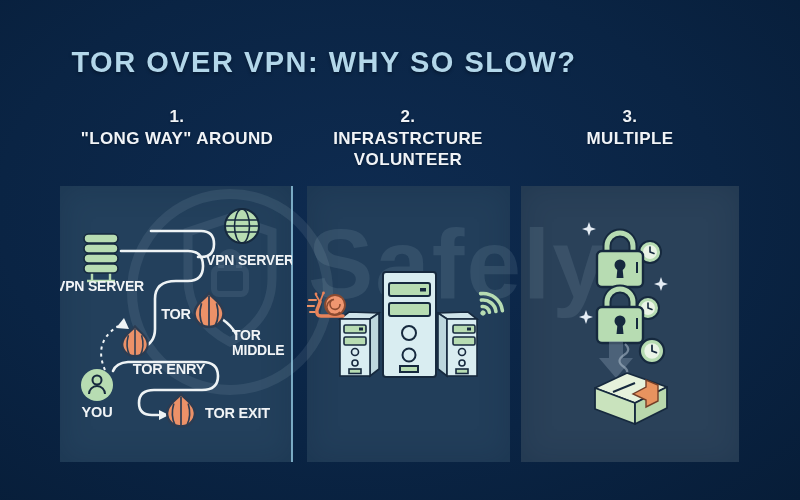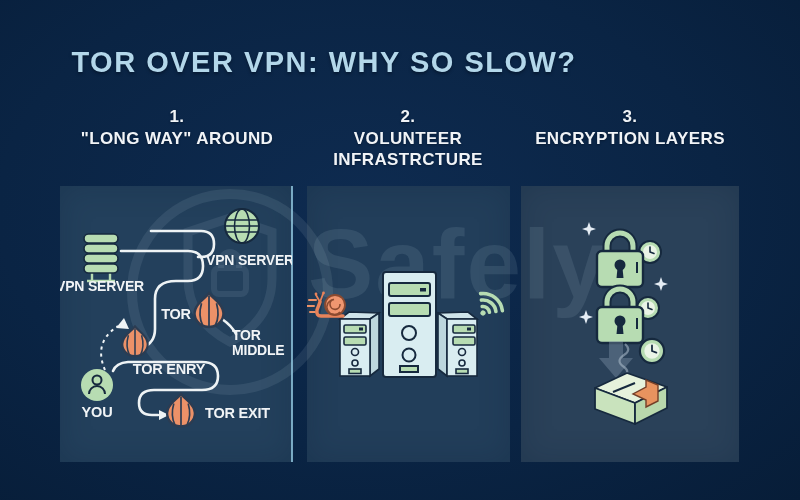--- a/index.html
+++ b/index.html
@@ -52,26 +52,26 @@
   <div class="divider"></div>
 
   <div class="title">TOR OVER VPN: WHY SO SLOW?</div>
 
   <div class="col-header" style="left:57px;width:240px;">
     <span class="num">1.</span>
     <span class="num">"LONG WAY" AROUND</span>
   </div>
   <div class="col-header" style="left:308px;width:200px;">
     <span class="num">2.</span>
+    <span class="num">INFRASTRCTURE</span>
     <span class="num">VOLUNTEER</span>
-    <span class="num">INFRASTRCTURE</span>
   </div>
   <div class="col-header" style="left:519px;width:222px;">
     <span class="num">3.</span>
-    <span class="num">ENCRYPTION LAYERS</span>
+    <span class="num">MULTIPLE</span>
   </div>
 
   <svg style="position:absolute;left:60px;top:186px;" width="232" height="276" viewBox="0 0 232 276">
     <defs>
       <g id="onion">
         <path d="M0,-15 C3,-11 9,-8 11,-2 C13,4 9,12 0,12 C-9,12 -13,4 -11,-2 C-9,-8 -3,-11 0,-15 Z" fill="#ec9168" stroke="#2b3c52" stroke-width="2"></path>
         <path d="M-6,-7 C-8,0 -7,7 -5,11 M0,-13 L0,12 M6,-7 C8,0 7,7 5,11" fill="none" stroke="#2b3c52" stroke-width="1.4"></path>
       </g>
     </defs>
 

